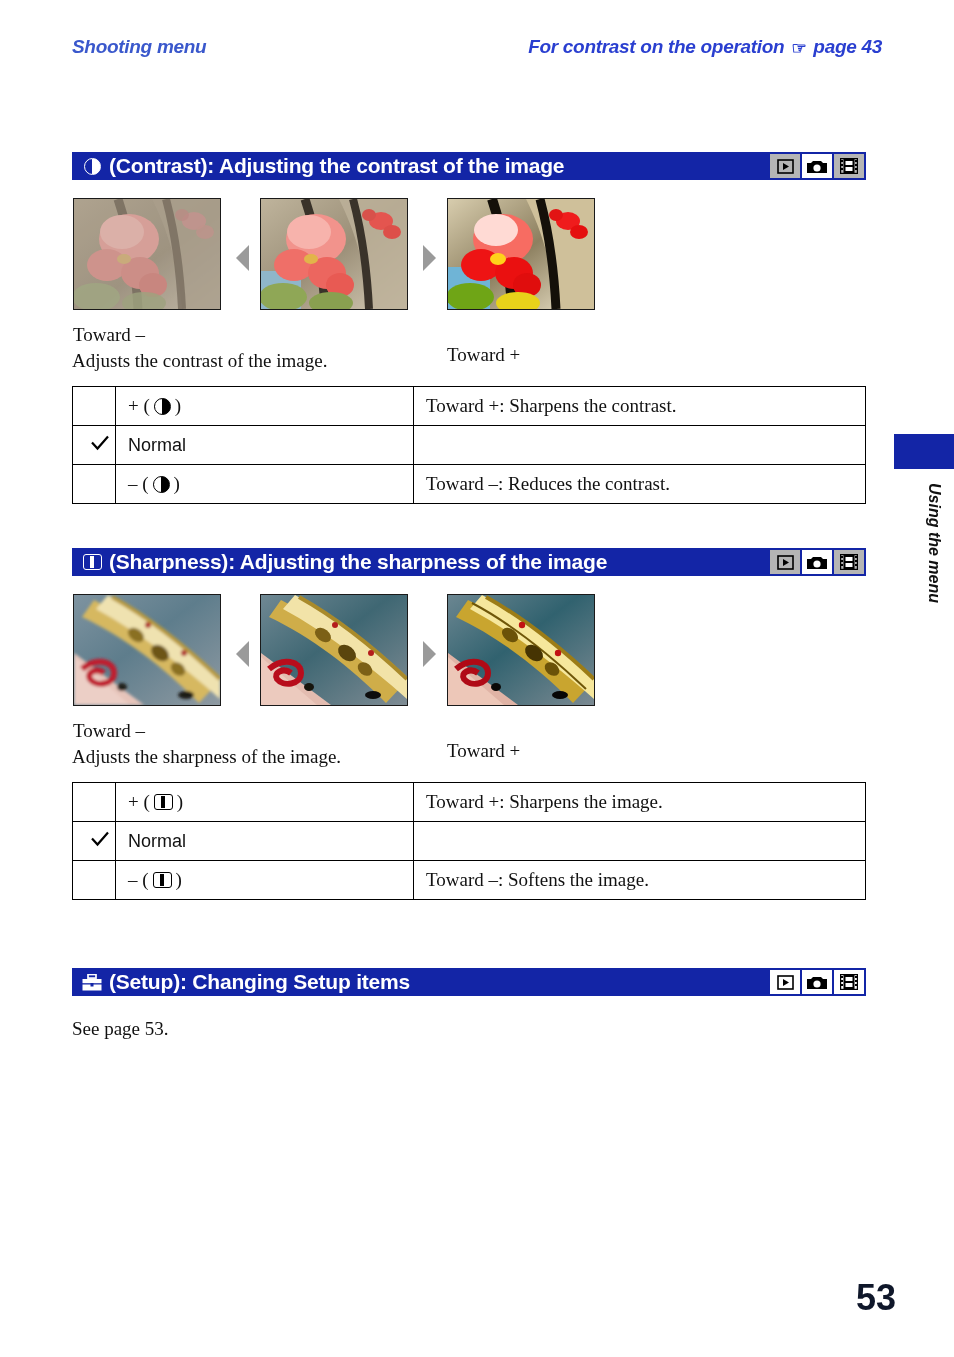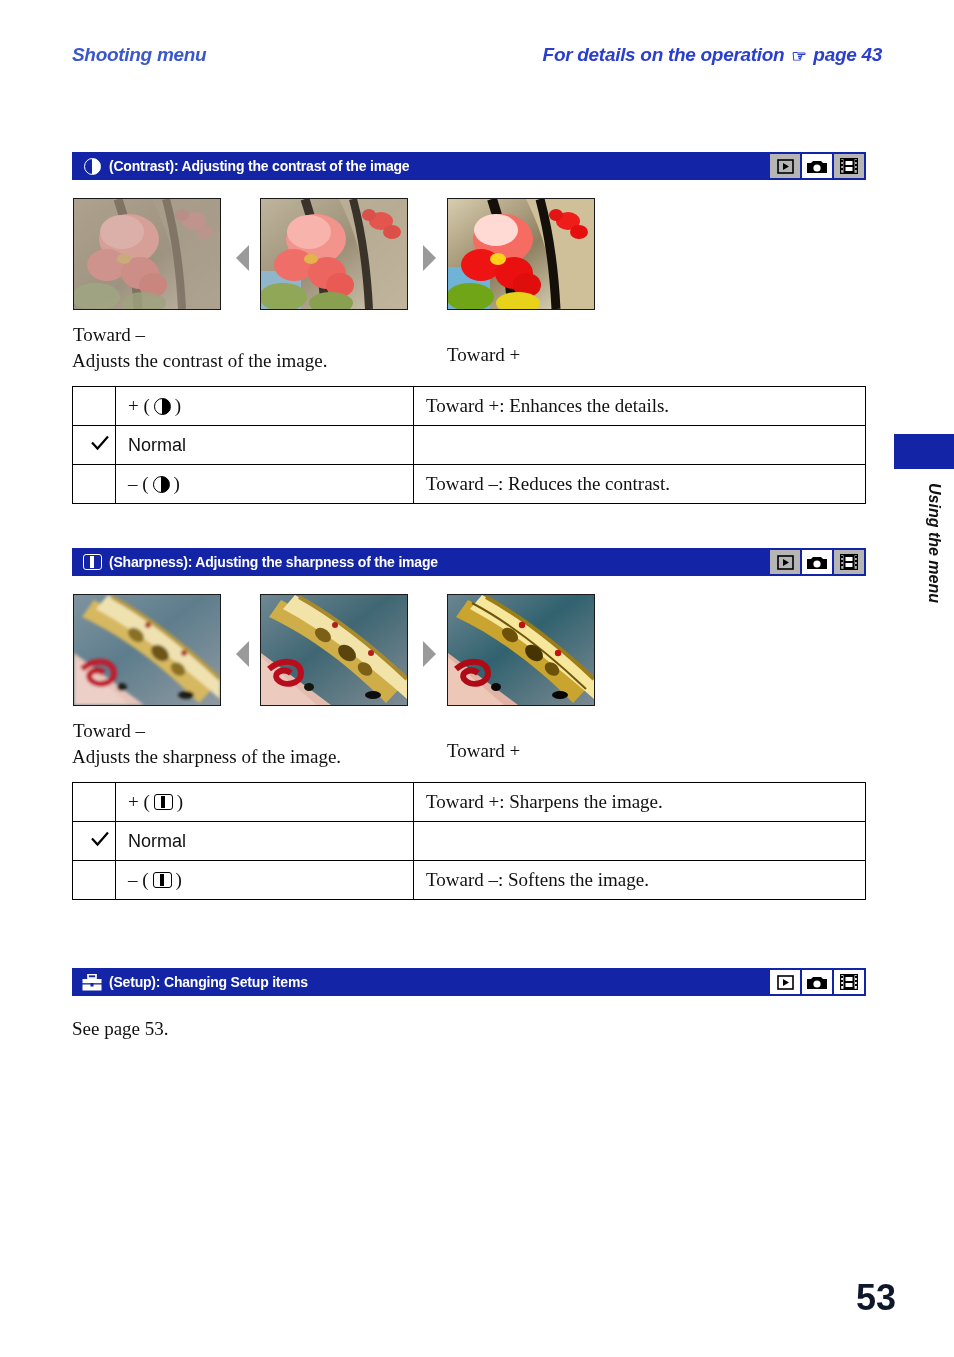--- a/index.html
+++ b/index.html
@@ -15,21 +15,20 @@
     overflow: hidden;
   }
 
   
   .running-head {
     position: absolute;
     top: 36px;
     left: 72px;
     right: 72px;
     height: 32px;
-    margin-top: 8px;
   }
   .rh-left {
     position: absolute;
     left: 0;
     top: 0;
     font-family: "Liberation Sans", sans-serif;
     font-weight: bold;
     font-style: italic;
     font-size: 19px;
     color: #3a58cc;
@@ -66,21 +65,21 @@
     background: #1325a6;
     height: 28px;
     display: flex;
     align-items: center;
     padding-left: 10px;
     box-sizing: border-box;
   }
   .sec-title {
     font-family: "Liberation Sans", sans-serif;
     font-weight: bold;
-    font-size: 14px;
+    font-size: 21px;
     color: #ffffff;
     letter-spacing: -0.2px;
     white-space: nowrap;
   }
   .sec-icon {
     display: inline-flex;
     align-items: center;
     justify-content: center;
     width: 20px;
     height: 20px;
@@ -278,21 +277,21 @@
     font-size: 36px;
     color: #0f172a;
   }
 </style>
 </head>
 <body>
 
 <div class="running-head">
   <div class="rh-left">Shooting menu</div>
   <div class="rh-right">
-    <span>For details on the operation</span>
+    <span>For contrast on the operation</span>
     <span class="hand-icon">☞</span>
     <span>page 43</span>
   </div>
 </div>
 
 <div class="section" id="sec-contrast" style="top:152px;">
 
   <div class="sec-bar">
     <span class="sec-icon">
       <span class="g-contrast white"></span>
@@ -426,21 +425,21 @@
     <tbody>
         <tr>
       <td class="c-check"></td>
       <td class="c-label">
         <span class="opt-label">
           <span>+ (</span>
           <span class="g-contrast"></span>
           <span>)</span>
         </span>
       </td>
-      <td class="c-desc">Toward +: Enhances the details.</td>
+      <td class="c-desc">Toward +: Sharpens the contrast.</td>
     </tr>
     <tr>
       <td class="c-check">
         <span class="g-check">
           <svg width="20" height="16" viewBox="0 0 20 16">
                 <path d="M2 7.5 L7.5 13.5 L18 1.5" fill="none" stroke="#000" stroke-width="2.2"></path>
                 <path d="M4.2 6 L7.5 10 L16.2 0.6" fill="none" stroke="#fff" stroke-width="0.9"></path>
               </svg>
         </span>
       </td>

